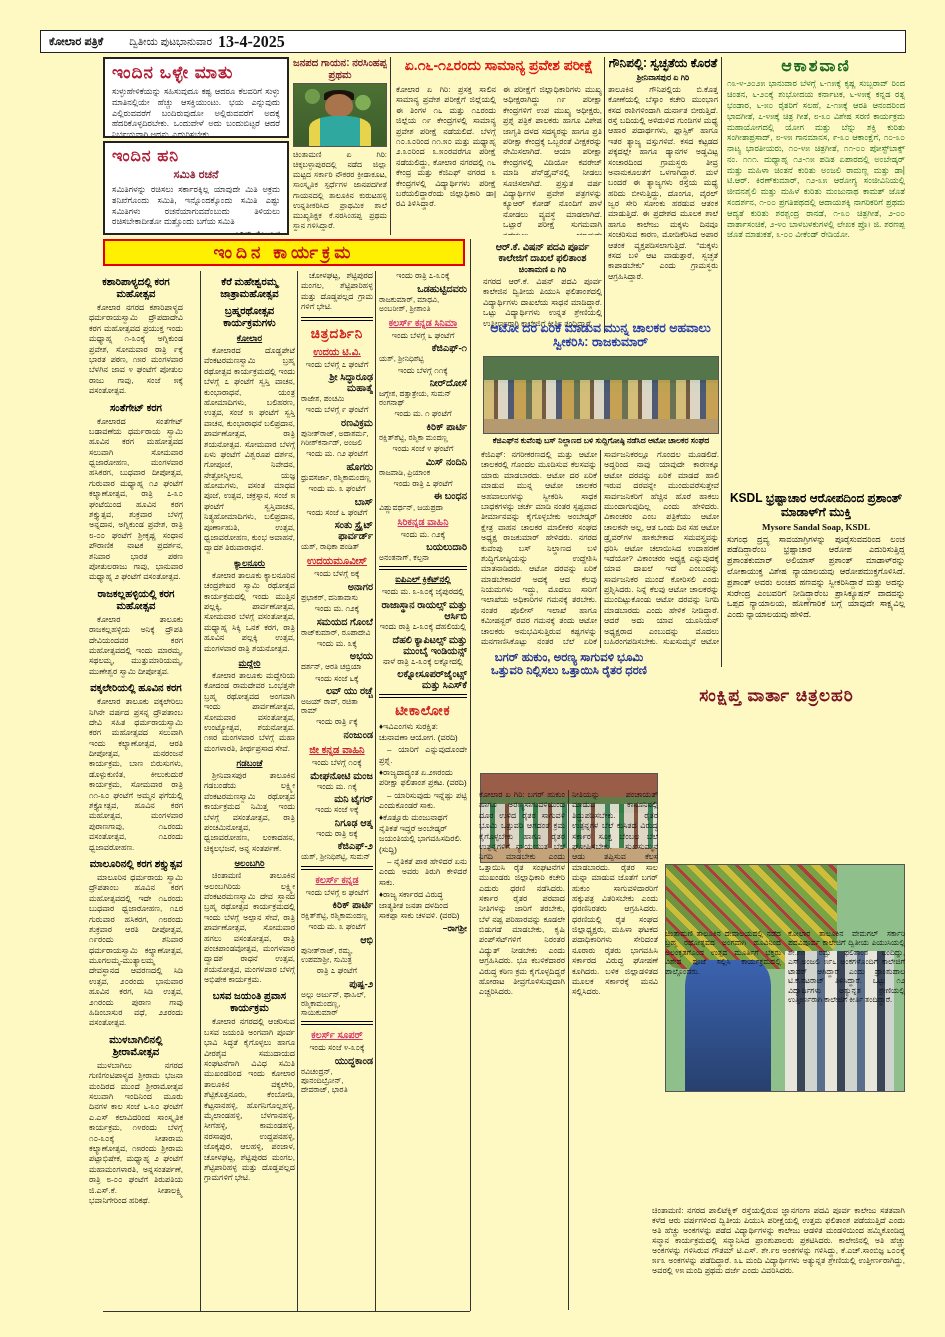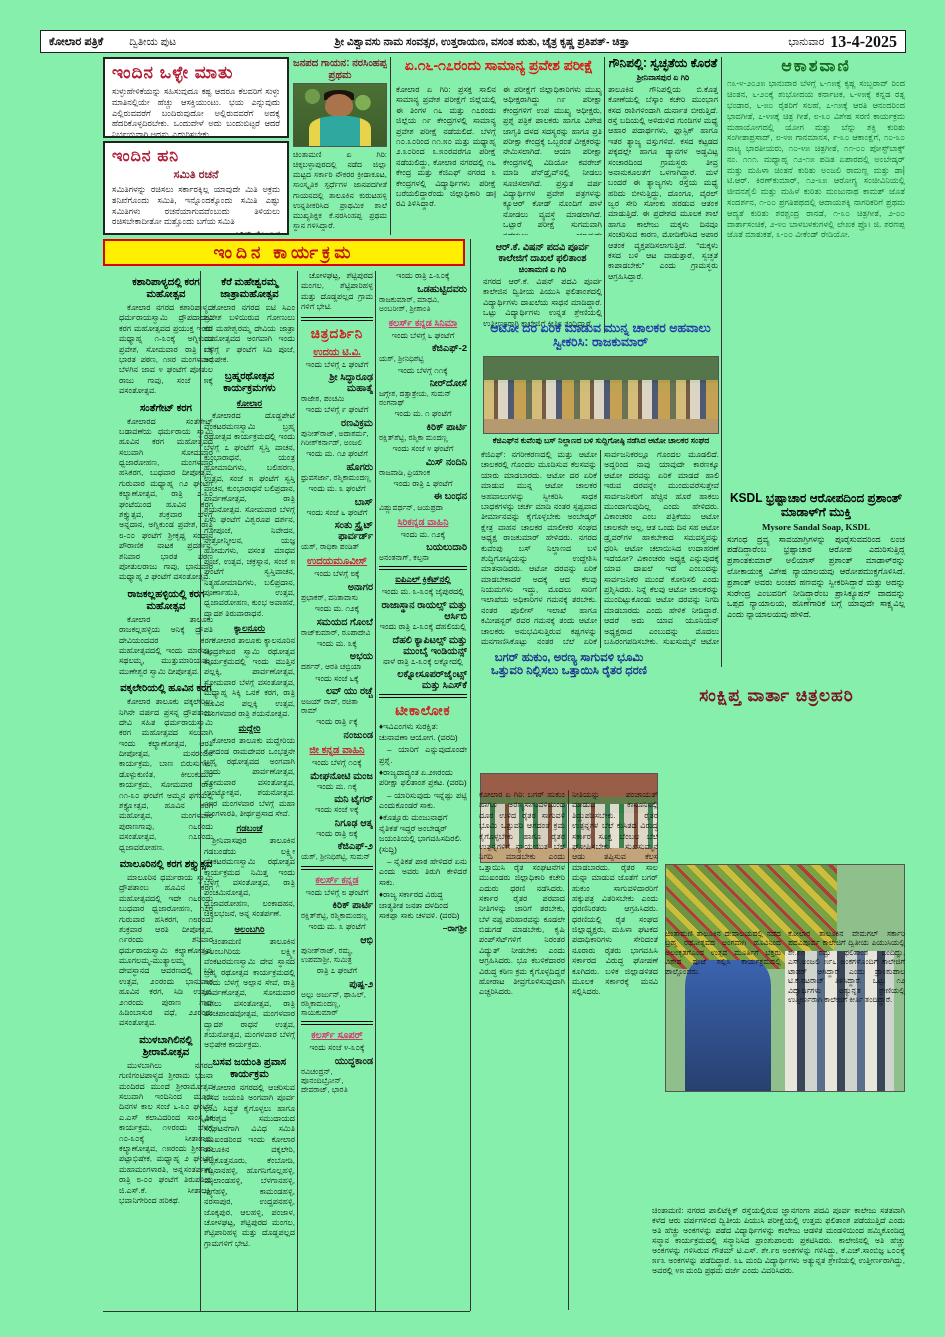--- a/index.html
+++ b/index.html
@@ -1,16 +1,16 @@
 <!DOCTYPE html>
 <html><head>
 <meta charset="utf-8">
 <style>
   html,body{margin:0;padding:0;background:#e9e9e6;}
-  .page{position:relative;width:945px;height:1337px;background:#86efac;margin:0 auto;overflow:hidden;
+  .page{position:relative;width:945px;height:1337px;background:#fef9c3;margin:0 auto;overflow:hidden;
         font-family:"Liberation Sans",sans-serif;color:#111;}
   .abs{position:absolute;}
   
   .masthead{border:1px solid #222;display:flex;align-items:center;padding:2px 8px;box-sizing:border-box;background:#fff;}
   .m-paper{font-weight:bold;font-size:11px;}
   .m-page{font-size:10.5px;margin-left:26px;}
   .m-panch{flex:1;text-align:center;font-weight:bold;font-size:10.5px;}
   .m-day{font-size:10.5px;margin-right:6px;}
   .m-date{font-weight:bold;font-size:16px;font-family:"Liberation Serif",serif;}
   
@@ -79,21 +79,20 @@
   .cap-bold{font-size:7.8px;font-weight:bold;text-align:center;line-height:1.2;}
 </style>
 </head>
 <body>
 
 <div class="page">
 
   <div class="abs masthead" style="left:40px;top:30px;width:866px;height:23px;">
     <span class="m-paper">ಕೋಲಾರ ಪತ್ರಿಕೆ</span>
     <span class="m-page">ದ್ವಿತೀಯ ಪುಟ</span>
-    <span class="m-panch">ಶ್ರೀ ವಿಶ್ವಾವಸು ನಾಮ ಸಂವತ್ಸರ, ಉತ್ತರಾಯಣ, ವಸಂತ ಋತು, ಚೈತ್ರ ಕೃಷ್ಣ ಪ್ರತಿಪತ್- ಚಿತ್ತಾ</span>
     <span class="m-day">ಭಾನುವಾರ</span>
     <span class="m-date">13-4-2025</span>
   </div>
 
   <div class="abs box" style="left:103px;top:57px;width:186px;height:81px;">
     <div class="bx-title">ಇಂದಿನ ಒಳ್ಳೇ ಮಾತು</div>
     <div class="bx-body">ಸುಳ್ಳುಹೇಳಿಕೆಯನ್ನು ಸಹಿಸುವುದೂ ಕಷ್ಟ ಆದರೂ ಕೆಲವರಿಗೆ ಸುಳ್ಳು ಮಾತಿನಲ್ಲಿಯೇ ಹೆಚ್ಚು ಆಸಕ್ತಿಯುಂಟು. ಭಯ ಎನ್ನುವುದು ಎಲ್ಲಿರುವವರೆಗೆ ಬಂದಿರುವುದೋ ಅಲ್ಲಿರುವವರೆಗೆ ಅದಕ್ಕೆ ಹೆದರಿಕೊಳ್ಳದಿರಬೇಕು. ಒಂದುವೇಳೆ ಅದು ಬಂದುಬಿಟ್ಟರೆ ಆದರೆ ನಿರ್ಭಯವಾಗಿ ಅದನ್ನು ಎದುರಿಸಬೇಕು.</div>
 
   </div>
 
@@ -142,38 +141,37 @@
 
   <div class="abs" style="left:727px;top:57px;width:178px;height:432px;overflow:hidden;">
     <div class="hl hl-green">ಆಕಾಶವಾಣಿ</div>
     <div class="coltxt green-txt" style="font-size:8.3px;margin-top:3px;">೧೩-೪-೨೦೨೫ ಭಾನುವಾರ ಬೆಳಗ್ಗೆ ೬-೧೫ಕ್ಕೆ ಕೃಷ್ಣ ಸುಬ್ಬರಾವ್ ರಿಂದ ಚಿಂತನ, ೬-೨೦ಕ್ಕೆ ಶುಭೋದಯ ಕರ್ನಾಟಕ, ೬-೪೫ಕ್ಕೆ ಕನ್ನಡ ರತ್ನ ಭಂಡಾರ, ೬-೫೦ ರೈತರಿಗೆ ಸಲಹೆ, ೭-೧೫ಕ್ಕೆ ಆರತಿ ಆನಂದರಿಂದ ಭಾವಗೀತೆ, ೭-೪೫ಕ್ಕೆ ಚಿತ್ರ ಗೀತೆ, ೮-೩೦ ವಿಶೇಷ ಸರಣಿ ಕಾರ್ಯಕ್ರಮ ಮಹಾಯೋಗದಲ್ಲಿ ಯೋಗ ಮತ್ತು ಬೆನ್ನು ಶಕ್ತಿ ಕುರಿತು ಸಂಗೀತಾಪ್ರಸಾದ್, ೮-೪೫ ಗಾನಮಾನಸ, ೯-೩೦ ಆಕಾಂಕ್ಷೆಗೆ, ೧೦-೩೦ ನಾಟ್ಯ ಭಾರತೀಯರು, ೧೦-೪೫ ಚಿತ್ರಗೀತೆ, ೧೧-೦೦ ಪೋಸ್ಟ್‌ಬಾಕ್ಸ್ ನಂ. ೧೧೧. ಮಧ್ಯಾಹ್ನ ೧೨-೧೫ ಪಡಿತ ಏಪಾರದಲ್ಲಿ ಅಂಬೇಡ್ಕರ್ ಮತ್ತು ಮಹಿಳಾ ಚಿಂತನೆ ಕುರಿತು ಅಂಜಲಿ ರಾಮಣ್ಣ ಮತ್ತು ಡಾ| ಟಿ.ಆರ್. ಕಿರಣ್‌ಕುಮಾರ್, ೧೨-೩೫ ಆರೋಗ್ಯ ಸಂಜೀವಿನಿಯಲ್ಲಿ ಜೀವನಶೈಲಿ ಮತ್ತು ಮಹಿಳೆ ಕುರಿತು ಮಂಜುನಾಥ ಕಾಮತ್ ಜೊತೆ ಸಂದರ್ಶನ, ೧-೦೦ ಪ್ರಗತಿಪಥದಲ್ಲಿ ಆದಾಯಶಕ್ಕಿ ನಾಗರಿಕರಿಗೆ ಪ್ರಥಮ ಆದ್ಯತೆ ಕುರಿತು ಶರಶ್ಚಂದ್ರ ರಾನಡೆ, ೧-೩೦ ಚಿತ್ರಗೀತೆ, ೨-೦೦ ವಾರ್ತಾಸಂಚಿಕೆ, ೨-೪೦ ಬಾಳಬಳಕುಗಳಲ್ಲಿ ಲೇಖಕ ಪ್ರೊ। ಜಿ. ಶರಣಪ್ಪ ಜೊತೆ ಮಾತುಕತೆ, ೩-೦೦ ವೀಕೆಂಡ್ ರೇಡಿಯೋ.</div>
   </div>
 
   <div class="abs banner" style="left:103px;top:239px;width:362px;height:27px;">
     <span>ಇಂದಿನ ಕಾರ್ಯಕ್ರಮ</span>
   </div>
 
-  <div class="abs blocks" style="left:119px;top:271px;width:94px;height:1040px;">
+  <div class="abs blocks" style="left:89px;top:271px;width:94px;height:1040px;">
       <div class="blk blk-h">ಕಶಾರಿಪಾಳ್ಯದಲ್ಲಿ ಕರಗ ಮಹೋತ್ಸವ</div>
       <div class="blk blk-p">ಕೋಲಾರ ನಗರದ ಕಶಾರಿಪಾಳ್ಯದ ಧರ್ಮರಾಯಸ್ವಾಮಿ ದ್ರೌಪದಾದೇವಿ ಕರಗ ಮಹೋತ್ಸವದ ಪ್ರಯುಕ್ತ ಇಂದು ಮಧ್ಯಾಹ್ನ ೧-೩೦ಕ್ಕೆ ಅಗ್ನಿಕುಂಡ ಪ್ರವೇಶ, ಸೋಮವಾರ ರಾತ್ರಿ ೯ಕ್ಕೆ ಭಾರತ ಪಠಣ, ೧೫ರ ಮಂಗಳವಾರ ಬೆಳಗಿನ ಜಾವ ೪ ಘಂಟೆಗೆ ಪೋತುಲ ರಾಜು ಗಾವು, ಸಂಜೆ ೫ಕ್ಕೆ ವಸಂತೋತ್ಸವ.</div>
       <div class="blk blk-h">ಸಂತೆಗೇಟ್ ಕರಗ</div>
       <div class="blk blk-p">ಕೋಲಾರದ ಸಂತೆಗೇಟ್ ಬಡಾವಣೆಯ ಧರ್ಮರಾಯ ಸ್ವಾಮಿ ಹೂವಿನ ಕರಗ ಮಹೋತ್ಸವದ ಸಲುವಾಗಿ ಸೋಮವಾರ ಧ್ವಜಾರೋಹಣ, ಮಂಗಳವಾರ ಹಸಿಕರಗ, ಬುಧವಾರ ದೀಪೋತ್ಸವ, ಗುರುವಾರ ಮಧ್ಯಾಹ್ನ ೧೨ ಘಂಟೆಗೆ ಕಲ್ಯಾಣೋತ್ಸವ, ರಾತ್ರಿ ೭-೩೦ ಘಂಟೆಯಿಂದ ಹೂವಿನ ಕರಗ ಶಕ್ತ್ಯುತ್ಸವ, ಶುಕ್ರವಾರ ಬೆಳಗ್ಗೆ ಅನ್ನದಾನ, ಅಗ್ನಿಕುಂಡ ಪ್ರವೇಶ, ರಾತ್ರಿ ೮-೦೦ ಘಂಟೆಗೆ ಶ್ರೀಕೃಷ್ಣ ಸಂಧಾನ ಪೌರಾಣಿಕ ನಾಟಕ ಪ್ರದರ್ಶನ, ಶನಿವಾರ ಭಾರತ ಪಠಣ ಪೋತುಲರಾಜು ಗಾವು, ಭಾನುವಾರ ಮಧ್ಯಾಹ್ನ ೨ ಘಂಟೆಗೆ ವಸಂತೋತ್ಸವ.</div>
       <div class="blk blk-h">ರಾಜಕಲ್ಲಹಳ್ಳಿಯಲ್ಲಿ ಕರಗ ಮಹೋತ್ಸವ</div>
       <div class="blk blk-p">ಕೋಲಾರ ತಾಲೂಕು ರಾಜಕಲ್ಲಹಳ್ಳಿಯ ಅನಿಕ್ಕೆ ದ್ರೌಪತಿ ದೇವಿಯಂದವರ ಕರಗ ಮಹೋತ್ಸವದಲ್ಲಿ ಇಂದು ಮಾರಮ್ಮ, ಸಥಲಮ್ಮ, ಮುತ್ತುಮಾರಿಯಮ್ಮ, ಮುಣೇಶ್ವರ ಸ್ವಾಮಿ ದೀಪೋತ್ಸವ.</div>
       <div class="blk blk-h">ವಕ್ಕಲೇರಿಯಲ್ಲಿ ಹೂವಿನ ಕರಗ</div>
       <div class="blk blk-p">ಕೋಲಾರ ತಾಲೂಕು ವಕ್ಕಲೇರಿಲು ನಿಗಿನೇ ವರ್ಷದ ಪ್ರಸನ್ನ ದ್ರೌಪತಾಂಬ ದೇವಿ ಸಹಿತ ಧರ್ಮರಾಯಸ್ವಾಮಿ ಕರಗ ಮಹೋತ್ಸವದ ಸಲುವಾಗಿ ಇಂದು ಕಲ್ಯಾಣೋತ್ಸವ, ಆರತಿ ದೀಪೋತ್ಸವ, ಮನರಂಜನೆ ಕಾರ್ಯಕ್ರಮ, ಬಾಣ ಬಿರುಸುಗಳು, ಡೊಳ್ಳುಕುಣಿತ, ಕೀಲುಕುದುರೆ ಕಾರ್ಯಕ್ರಮ, ಸೋಮವಾರ ರಾತ್ರಿ ೧೧-೩೦ ಘಂಟೆಗೆ ಅಮ್ಮನ ಫಗೆಯಲ್ಲಿ ಶಕ್ತ್ಯೋತ್ಸವ, ಹೂವಿನ ಕರಗ ಮಹೋತ್ಸವ, ಮಂಗಳವಾರ ಪುರಾಣಗಾವು, ೧೬ರಂದು ವಸಂತೋತ್ಸವ, ೧೭ರಂದು ಧ್ವಜಾವರೋಹಣ.</div>
       <div class="blk blk-h">ಮಾಲೂರಿನಲ್ಲಿ ಕರಗ ಶಕ್ತ್ಯುತ್ಸವ</div>
       <div class="blk blk-p">ಮಾಲೂರಿನ ಧರ್ಮರಾಯ ಸ್ವಾಮಿ ದ್ರೌಪತಾಂಬ ಹೂವಿನ ಕರಗ ಮಹೋತ್ಸವದಲ್ಲಿ ಇದೇ ೧೬ರಂದು ಬುಧವಾರ ಧ್ವಜಾರೋಹಣ, ೧೭ರ ಗುರುವಾರ ಹಸಿಕರಗ, ೧೮ರಂದು ಶುಕ್ರವಾರ ಆರತಿ ದೀಪೋತ್ಸವ, ೧೯ರಂದು ಶನಿವಾರ ಧರ್ಮರಾಯಸ್ವಾಮಿ ಕಲ್ಯಾಣೋತ್ಸವ, ಮೂಗಲಮ್ಮ-ಮುತ್ಯಾಲಮ್ಮ ದೇವಸ್ಥಾನದ ಆವರಣದಲ್ಲಿ ಸಿಡಿ ಉತ್ಸವ, ೨೦ರಂದು ಭಾನುವಾರ ಹೂವಿನ ಕರಗ, ಸಿಡಿ ಉತ್ಸವ, ೨೧ರಂದು ಪುರಾಣ ಗಾವು ಹಿಡಿಂಬಾಸುರ ವಧೆ, ೨೨ರಂದು ವಸಂತೋತ್ಸವ.</div>
       <div class="blk blk-h">ಮುಳಬಾಗಿಲಿನಲ್ಲಿ ಶ್ರೀರಾಮೋತ್ಸವ</div>
       <div class="blk blk-p">ಮುಳಬಾಗಿಲು ನಗರದ ಗುಣಿಗಂಟಿಪಾಳ್ಯದ ಶ್ರೀರಾಮ ಭಜನಾ ಮಂದಿರದ ಮುಂದೆ ಶ್ರೀರಾಮೋತ್ಸವ ಸಲುವಾಗಿ ಇಂದಿನಿಂದ ಮೂರು ದಿನಗಳ ಕಾಲ ಸಂಜೆ ೬-೩೦ ಘಂಟೆಗೆ ಎ.ಎಸ್ ಕಲಾವಿದರಿಂದ ಸಾಂಸ್ಕೃತಿಕ ಕಾರ್ಯಕ್ರಮ, ೧೪ರಂದು ಬೆಳಗ್ಗೆ ೧೦-೩೦ಕ್ಕೆ ಸೀತಾರಾಮ ಕಲ್ಯಾಣೋತ್ಸವ, ೧೫ರಂದು ಶ್ರೀರಾಮ ಪಟ್ಟಾಭಿಷೇಕ, ಮಧ್ಯಾಹ್ನ ೨ ಘಂಟೆಗೆ ಮಹಾಮಂಗಳಾರತಿ, ಅನ್ನಸಂತರ್ಪಣೆ, ರಾತ್ರಿ ೮-೦೦ ಘಂಟೆಗೆ ತಿರುಪತಿಯ ಜಿ.ಎಸ್.ಕೆ. ಸೀತಾಲಕ್ಷ್ಮಿ ಭವಾನಿಗೇರಿಂದ ಹರಿಕಥೆ.</div>
     </div>
   <div class="abs vrule" style="left:200px;top:271px;height:1040px;"></div>
   <div class="abs blocks" style="left:204px;top:271px;width:91px;height:1040px;">
       <div class="blk blk-h">ಕೆರೆ ಮಹೇಶ್ವರಮ್ಮ ಜಾತ್ರಾಮಹೋತ್ಸವ</div>
-      <div class="blk blk-p">ಕೋಲಾರ ನಗರದ ಐಟಿ ಸಿಎಂ ಪ್ರವೇಶ ಬಳಿಯಿರುವ ಗೋಣುಲು ಕೆರೆ ಮಹೇಶ್ವರಮ್ಮ ದೇವಿಯ ಜಾತ್ರಾ ಮಹೋತ್ಸವದ ಅಂಗವಾಗಿ ಇಂದು ಬೆಳಗ್ಗೆ ೯ ಘಂಟೆಗೆ ಸಿಡಿ ಪೂಜೆ, ಅಭಿಷೇಕ.</div>
       <div class="blk blk-h">ಬ್ರಹ್ಮರಥೋತ್ಸವ ಕಾರ್ಯಕ್ರಮಗಳು</div>
       <div class="blk blk-u">ಕೋಲಾರ</div>
       <div class="blk blk-p">ಕೋಲಾರದ ದೊಡ್ಡಪೇಟೆ ವೆಂಕಟರಮಣಸ್ವಾಮಿ ಬ್ರಹ್ಮ ರಥೋತ್ಸವ ಕಾರ್ಯಕ್ರಮದಲ್ಲಿ ಇಂದು ಬೆಳಗ್ಗೆ ೭ ಘಂಟೆಗೆ ಸ್ವಸ್ತಿ ವಾಚನ, ಕುಂಭಾರಾಧನೆ, ಯಂತ್ರ ಹೋಮಾದಿಗಳು, ಬಲಿಹರಣ, ಉತ್ಸವ, ಸಂಜೆ ೫ ಘಂಟೆಗೆ ಸ್ವಸ್ತಿ ವಾಚನ, ಕುಂಭಾರಾಧನೆ ಬಲಿಪ್ರದಾನ, ಪಾರ್ವಣೋತ್ಸವ, ರಾತ್ರಿ ಶಯನೋತ್ಸವ. ಸೋಮವಾರ ಬೆಳಗ್ಗೆ ಏಳು ಘಂಟೆಗೆ ವಿಶ್ವರೂಪ ದರ್ಶನ, ಗೋಪೂಜೆ, ನಿವೇದನ, ನೇತ್ರೋನ್ಮೀಲನ, ಯಜ್ಞ ಹೋಮಗಳು, ವಸಂತ ಮಾಧವ ಪೂಜೆ, ಉತ್ಸವ, ಚಕ್ರಸ್ನಾನ, ಸಂಜೆ ೫ ಘಂಟೆಗೆ ಸ್ವಸ್ತಿವಾಚನ, ನಿತ್ಯಹೋಮಾದಿಗಳು, ಬಲಿಪ್ರದಾನ, ಪೂರ್ಣಾಹುತಿ, ಉತ್ಸವ, ಧ್ವಜಾವರೋಹಣ, ಕುಂಭ ಅವಾಹನೆ, ದ್ವಾದಶ ತಿರುವಾರಾಧನೆ.</div>
       <div class="blk blk-u">ಕ್ಯಾಲನೂರು</div>
       <div class="blk blk-p">ಕೋಲಾರ ತಾಲೂಕು ಕ್ಯಾಲನೂರಿನ ಚಂದ್ರಶೇಖರ ಸ್ವಾಮಿ ರಥೋತ್ಸವ ಕಾರ್ಯಕ್ರಮದಲ್ಲಿ ಇಂದು ಮುತ್ತಿನ ಪಲ್ಲಕ್ಕಿ, ಪಾರ್ವಣೋತ್ಸವ, ಸೋಮವಾರ ಬೆಳಗ್ಗೆ ವಸಂತೋತ್ಸವ, ಮಧ್ಯಾಹ್ನ ಸಿಕ್ಕಿ ಒನಕೆ ಕರಗ, ರಾತ್ರಿ ಹೂವಿನ ಪಲ್ಲಕ್ಕಿ ಉತ್ಸವ, ಮಂಗಳವಾರ ರಾತ್ರಿ ಶಯನೋತ್ಸವ.</div>
       <div class="blk blk-u">ಮದ್ದೇರಿ</div>
       <div class="blk blk-p">ಕೋಲಾರ ತಾಲೂಕು ಮದ್ದೇರಿಯ ಕೋದಂಡ ರಾಮದೇವರ ಒಂಭತ್ತನೇ ಬ್ರಹ್ಮ ರಥೋತ್ಸವದ ಅಂಗವಾಗಿ ಇಂದು ಪಾರ್ವಣೋತ್ಸವ, ಸೋಮವಾರ ವಸಂತೋತ್ಸವ, ಉಂಟ್ಯೋತ್ಸವ, ಶಯನೋತ್ಸವ. ೧೫ರ ಮಂಗಳವಾರ ಬೆಳಗ್ಗೆ ಮಹಾ ಮಂಗಳಾರತಿ, ತೀರ್ಥಪ್ರಸಾದ ಸೇವೆ.</div>
       <div class="blk blk-u">ಗಡಬಂಚೆ</div>
       <div class="blk blk-p">ಶ್ರೀನಿವಾಸಪುರ ತಾಲೂಕಿನ ಗಡಬಂಡೆಯ ಲಕ್ಷ್ಮೀ ವೆಂಕಟರಮಣಸ್ವಾಮಿ ರಥೋತ್ಸವ ಕಾರ್ಯಕ್ರಮದ ನಿಮಿತ್ತ ಇಂದು ಬೆಳಗ್ಗೆ ವಸಂತೋತ್ಸವ, ರಾತ್ರಿ ಪಂಚಮಿನೋತ್ಸವ, ಧ್ವಜಾವರೋಹಣ, ಲಂಕಾದಹನ, ಚಿಕ್ಕಲಭಜನೆ, ಅನ್ನ ಸಂತರ್ಪಣೆ.</div>
       <div class="blk blk-u">ಅಲಂಬಗಿರಿ</div>
@@ -243,21 +241,21 @@
       <div class="blk blk-film">ಯುದ್ಧಕಾಂಡ</div>
       <div class="blk blk-cast">ರವಿಚಂದ್ರನ್, ಪೂನಂದಿಬ್ರೋನ್, ದೇವರಾಜ್, ಭಾರತಿ</div>
     </div>
   <div class="abs vrule" style="left:375px;top:271px;height:1040px;"></div>
   <div class="abs blocks" style="left:379px;top:271px;width:88px;height:1040px;">
       <div class="blk blk-time">ಇಂದು ರಾತ್ರಿ ೭-೩೦ಕ್ಕೆ</div>
       <div class="blk blk-film">ಒಡಹುಟ್ಟಿದವರು</div>
       <div class="blk blk-cast">ರಾಜಕುಮಾರ್, ಮಾಧವಿ, ಅಂಬರೀಶ್, ಶ್ರೀಶಾಂತಿ</div>
       <div class="blk blk-up">ಕಲರ್ಸ್ ಕನ್ನಡ ಸಿನಿಮಾ</div>
       <div class="blk blk-time">ಇಂದು ಬೆಳಗ್ಗೆ ೬ ಘಂಟೆಗೆ</div>
-      <div class="blk blk-film">ಕೆಜಿಎಫ್-2</div>
+      <div class="blk blk-film">ಕೆಜಿಎಫ್-೧</div>
       <div class="blk blk-cast">ಯಶ್, ಶ್ರೀನಿಧಿಶೆಟ್ಟಿ</div>
       <div class="blk blk-time">ಇಂದು ಬೆಳಗ್ಗೆ ೧೧ಕ್ಕೆ</div>
       <div class="blk blk-film">ನೀರ್‌ದೋಸೆ</div>
       <div class="blk blk-cast">ಜಗ್ಗೇಶ, ದತ್ತಾತ್ರೇಯ, ಸುಮನ್ ರಂಗನಾಥ್</div>
       <div class="blk blk-time">ಇಂದು ಮ. ೧ ಘಂಟೆಗೆ</div>
       <div class="blk blk-film">ಕಿರಿಕ್ ಪಾರ್ಟಿ</div>
       <div class="blk blk-cast">ರಕ್ಷಿತ್‌ಶೆಟ್ಟಿ, ರಶ್ಮಿಕಾ ಮಂದಣ್ಣ</div>
       <div class="blk blk-time">ಇಂದು ಸಂಜೆ ೪ ಘಂಟೆಗೆ</div>
       <div class="blk blk-film">ಮಿಸ್ ನಂದಿನಿ</div>
       <div class="blk blk-cast">ರಾಜವಾಡಿ, ಪ್ರಿಯಾಂಕ</div>

